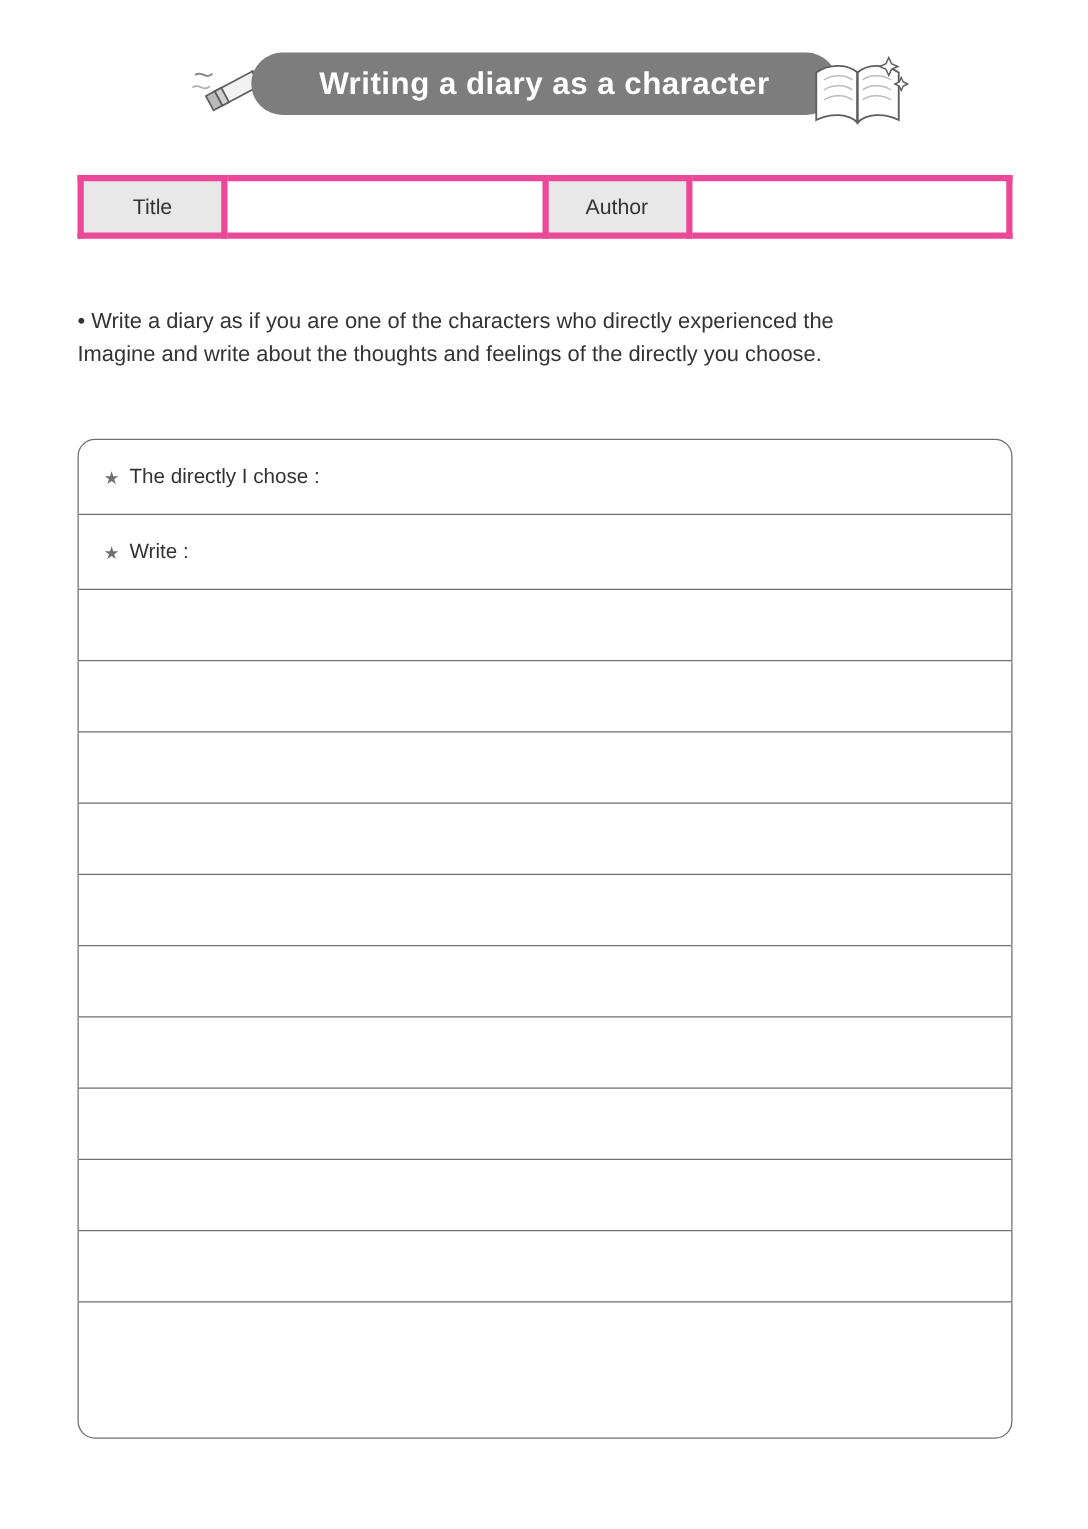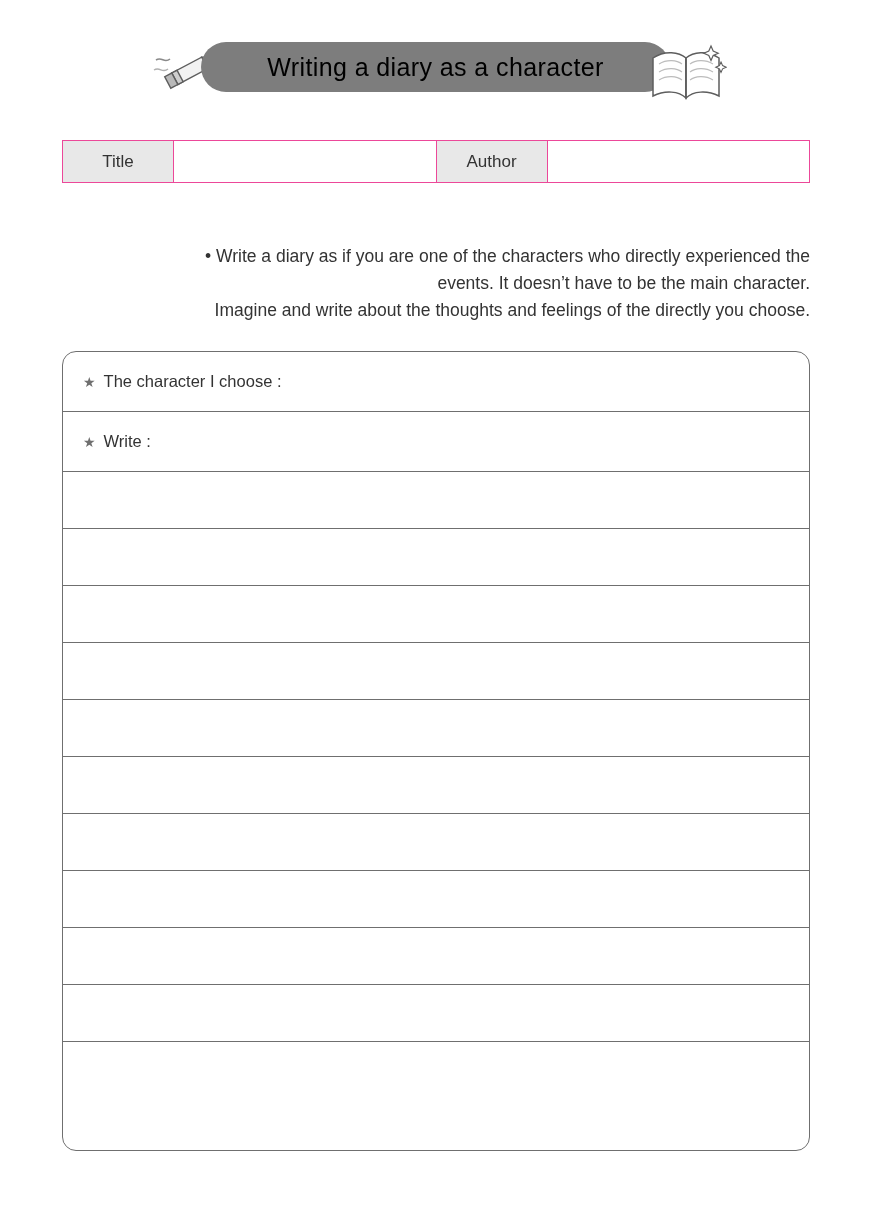--- a/index.html
+++ b/index.html
@@ -35,24 +35,24 @@
     top: 0px;
     width: 469px;
     height: 50px;
     background: #7d7d7d;
     border-radius: 25px;
     display: flex;
     align-items: center;
     justify-content: center;
   }
   .banner-title {
-    color: #000000;
+    color: #ffffff;
     font-size: 25px;
     letter-spacing: 0.4px;
-    font-weight: normal;
+    font-weight: bold;
     white-space: nowrap;
   }
   .pencil-icon {
     position: absolute;
     left: 152px;
     top: 4px;
     width: 70px;
     height: 56px;
   }
   .book-icon {
@@ -66,21 +66,21 @@
   
   .info-table {
     position: absolute;
     left: 62px;
     top: 140px;
     width: 748px;
     border-collapse: collapse;
     table-layout: fixed;
   }
   .info-table td {
-    border: 1px solid #ec4899;
+    border: 5px solid #ec4899;
     height: 41px;
     font-size: 17px;
     color: #333333;
     padding: 0 10px;
     vertical-align: middle;
   }
   .lbl {
     background: #e8e8e8;
     text-align: center;
     width: 90px;
@@ -98,21 +98,21 @@
     color: #333333;
     letter-spacing: 1px;
   }
 
   
   .instructions {
     position: absolute;
     left: 62px;
     top: 243px;
     width: 748px;
-    text-align: right;
+    text-align: left;
     font-size: 17.5px;
     line-height: 27px;
     color: #333333;
   }
   .instructions p {
     margin: 0;
   }
 
   
   .answer-box {
@@ -203,29 +203,28 @@
         <td class="lbl">Title</td>
         <td class="val"></td>
         <td class="lbl">Author</td>
         <td class="val"></td>
       </tr>
     </tbody>
   </table>
 
   <div class="instructions">
     <p>• Write a diary as if you are one of the characters who directly experienced the</p>
-    <p>events. It doesn’t have to be the main character.</p>
     <p>Imagine and write about the thoughts and feelings of the directly you choose.</p>
   </div>
 
   <div class="answer-box">
 
     <div class="field-row">
       <span class="star">★</span>
-      <span class="field-label">The character I choose :</span>
+      <span class="field-label">The directly I chose :</span>
       <span></span>
     </div>
 
     <div class="field-row">
       <span class="star">★</span>
       <span class="field-label">Write :</span>
       <span></span>
     </div>
 
     <div id="writing-lines">

